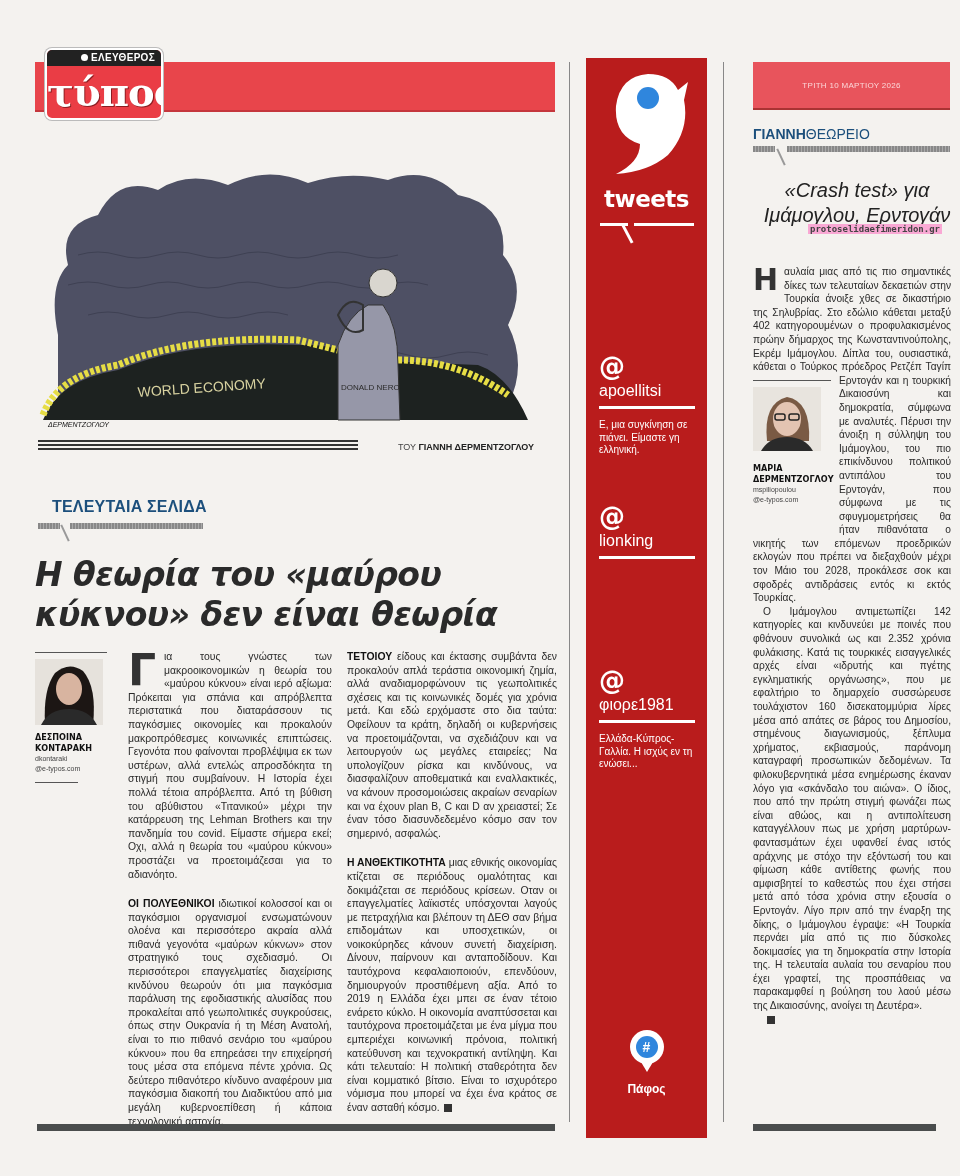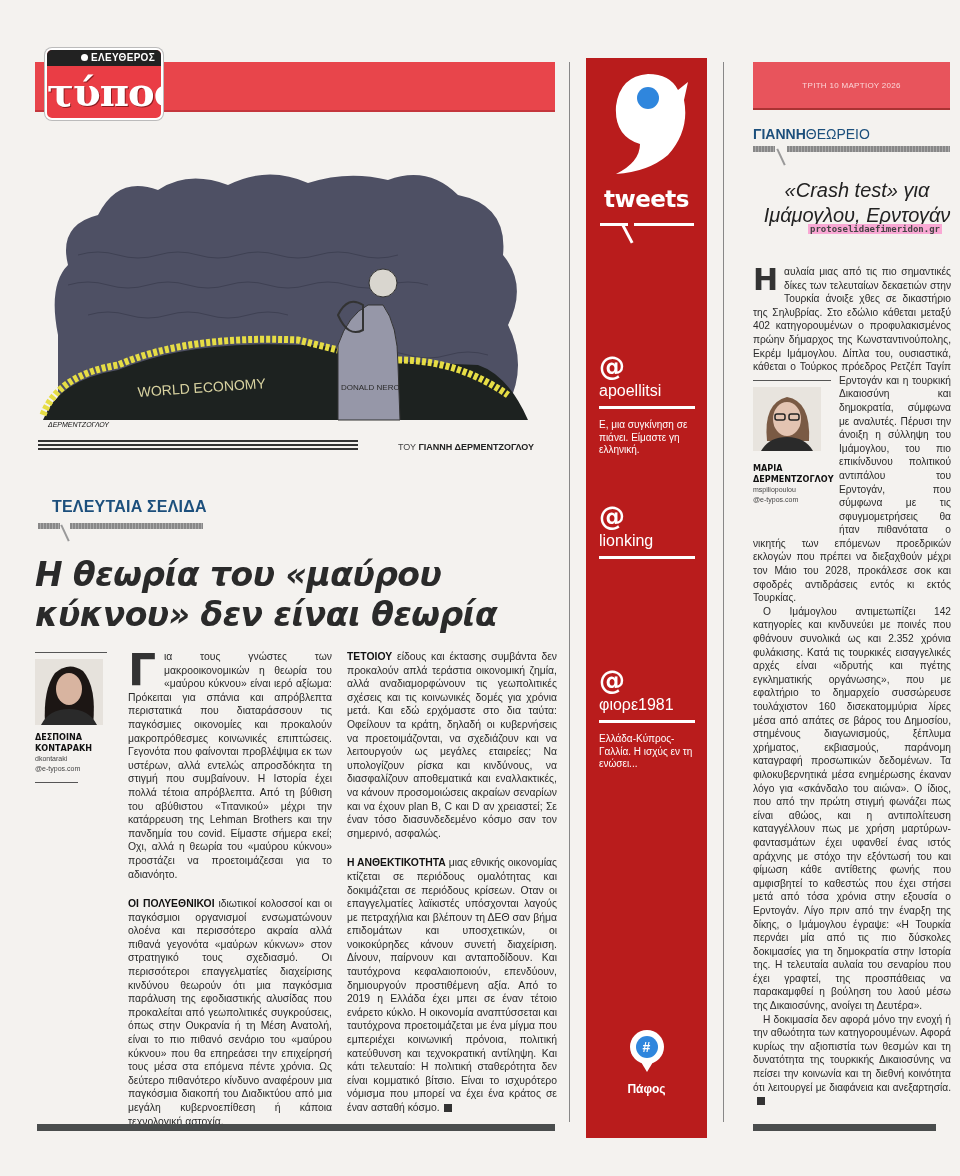--- a/index.html
+++ b/index.html
@@ -198,15 +198,15 @@
           <span style="display:block;">ΔΕΡΜΕΝΤΖΟΓΛΟΥ</span>
         </span>
       <span class="handle" style="display:block; text-align:left;">
           <span style="display:block;">mspiliopoulou</span>
           <span style="display:block;">@e-typos.com</span>
         </span>
     </span>
     <span>Δικαιοσύνη και δημοκρατία, σύμφωνα με αναλυτές. Πέρυσι την άνοιξη η σύλληψη του Ιμάμογλου, του πιο επικίνδυνου πολιτικού αντιπάλου του Ερντογάν, που σύμφωνα με τις σφυγμομετρήσεις θα ήταν πιθανότατα ο νικητής των επόμενων προεδρικών εκλογών που πρέπει να διεξαχθούν μέχρι τον Μάιο του 2028, προκάλεσε σοκ και σφοδρές αντιδράσεις εντός κι εκτός Τουρκίας.</span>
   </p>
   <p style="margin-top:0; text-indent:10px;"><span>Ο Ιμάμογλου αντιμετωπίζει 142 κατηγορίες και κινδυνεύει με ποινές που φθάνουν συνολικά ως και 2.352 χρόνια φυλάκισης. Κατά τις τουρκικές εισαγγελικές αρχές είναι «ιδρυτής και πγέτης εγκληματικής οργάνωσης», που με εφαλτήριο το δημαρχείο συσσώρευσε τουλάχιστον 160 δισεκατομμύρια λίρες μέσα από απάτες σε βάρος του Δημοσίου, στημένους διαγωνισμούς, ξέπλυμα χρήματος, εκβιασμούς, παράνομη καταγραφή προσωπικών δεδομένων. Τα φιλοκυβερνητικά μέσα ενημέρωσης έκαναν λόγο για «σκάνδαλο του αιώνα». Ο ίδιος, που από την πρώτη στιγμή φωνάζει πως είναι αθώος, και η αντιπολίτευση καταγγέλλουν πως με χρήση μαρτύρων-φαντασμάτων έχει υφανθεί ένας ιστός αράχνης με στόχο την εξόντωσή του και φίμωση κάθε αντίθετης φωνής που αμφισβητεί το καθεστώς που έχει στήσει μετά από τόσα χρόνια στην εξουσία ο Ερντογάν. Λίγο πριν από την έναρξη της δίκης, ο Ιμάμογλου έγραψε: «Η Τουρκία περνάει μία από τις πιο δύσκολες δοκιμασίες για τη δημοκρατία στην Ιστορία της. Η τελευταία αυλαία του σεναρίου που έχει γραφτεί, της προσπάθειας να παρακαμφθεί η βούληση του λαού μέσω της Δικαιοσύνης, ανοίγει τη Δευτέρα».</span></p>
-  <p style="margin-top:0; text-indent:10px;"><span>Η δοκιμασία δεν αφορά μόνο την ενοχή ή την αθωότητα των κατηγορουμένων. Αφορά κυρίως την αξιοπιστία των θεσμών και τη δυνατότητα της τουρκικής Δικαιοσύνης να πείσει την κοινωνία και τη διεθνή κοινότητα ότι λειτουργεί με διαφάνεια και ανεξαρτησία.</span><span class="endmark"></span></p>
+  <p style="margin-top:0; text-indent:10px;"><span class="endmark"></span></p>
 </div>
 <div class="bottom-rule" style="left:753px; top:1124px; width:183px;"></div>
 
 </body></html>

